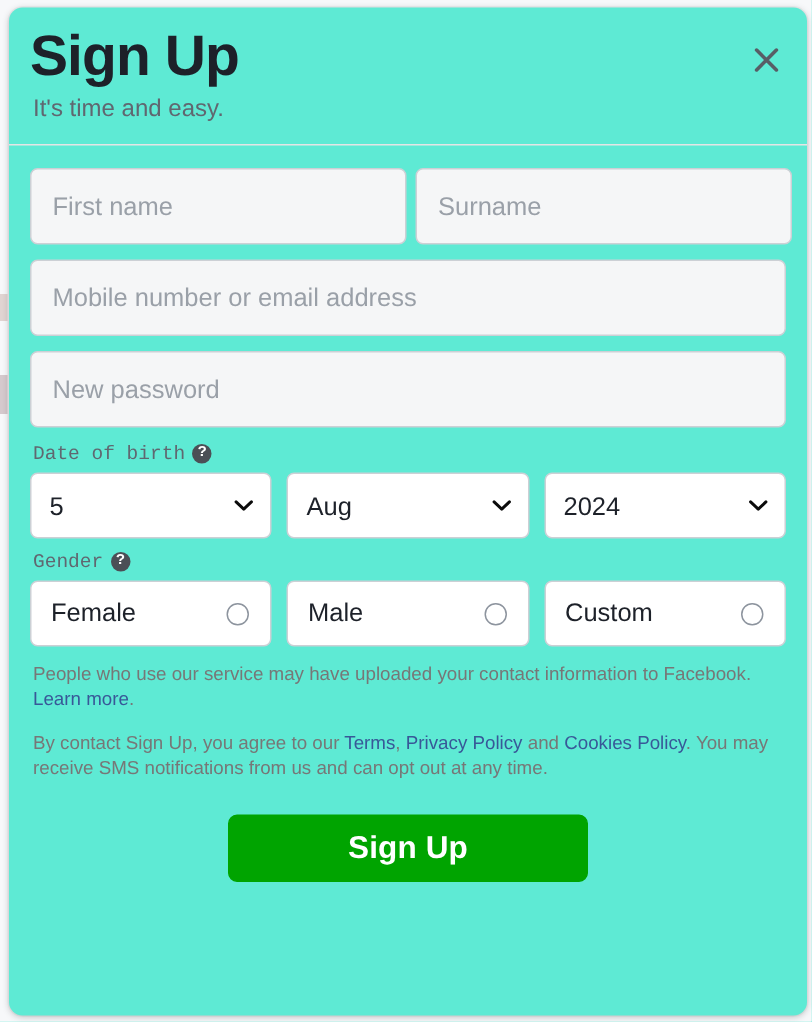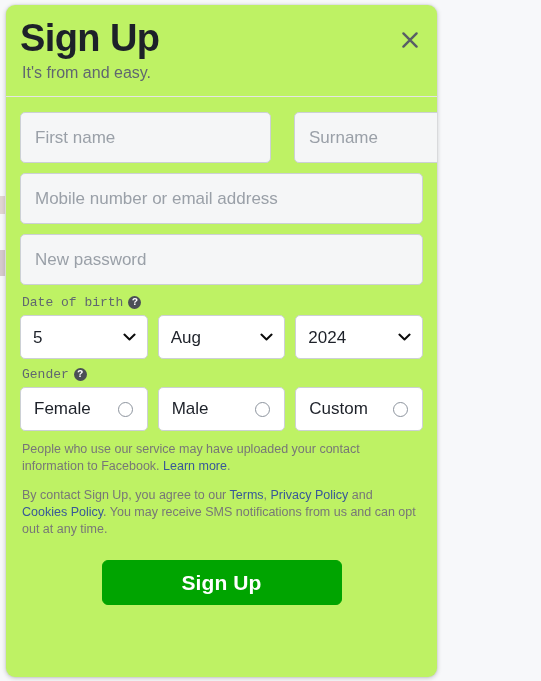--- a/index.html
+++ b/index.html
@@ -31,23 +31,23 @@
     opacity: .75;
   }
   .backdrop-fleck.a { top: 196px; height: 18px; }
   .backdrop-fleck.b { top: 250px; height: 26px; background:#c9b9bd; }
 
   
   #signup-dialog {
     position: absolute;
     left: 6px;
     top: 5px;
-    width: 431px;
+    width: 532px;
     height: 672px;
-    background: #bef264;
+    background: #5eead4;
     border-radius: 9px;
     box-shadow: 0 1px 5px rgba(0,0,0,.22), 0 0 0 1px rgba(0,0,0,.03);
     box-sizing: border-box;
     overflow: hidden;
   }
 
   
   #dialog-header {
     position: relative;
     padding: 10px 20px 12px 14px;
@@ -85,21 +85,21 @@
   }
   #close-button svg { display:block; }
 
   
   #dialog-body {
     padding: 15px 14px 0 14px;
   }
 
   .field-row {
     display: flex;
-    gap: 23px;
+    gap: 6px;
     margin-bottom: 10px;
   }
   .text-field {
     flex: 1;
     box-sizing: border-box;
     height: 51px;
     background: #f5f6f7;
     border: 1px solid #ccd0d5;
     border-radius: 5px;
     padding: 0 14px;
@@ -250,21 +250,21 @@
 
 <div id="page-backdrop">
   <div class="backdrop-fleck a"></div>
   <div class="backdrop-fleck b"></div>
 </div>
 
 <div id="signup-dialog">
 
   <div id="dialog-header">
     <h1 id="dialog-title">Sign Up</h1>
-    <p id="dialog-subtitle">It's from and easy.</p>
+    <p id="dialog-subtitle">It's time and easy.</p>
     <button id="close-button" aria-label="Close">
       <svg width="20" height="20" viewBox="0 0 20 20">
         <path d="M3.4 3.4 L16.6 16.6 M16.6 3.4 L3.4 16.6" stroke="#585e66" stroke-width="2.4" stroke-linecap="round"></path>
       </svg>
     </button>
   </div>
 
   <div id="dialog-body">
 
     <div class="field-row">

